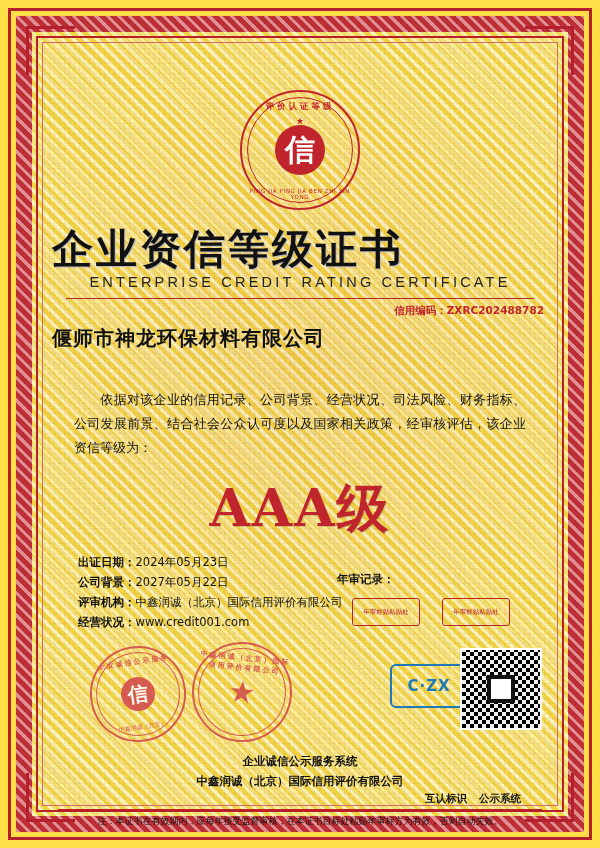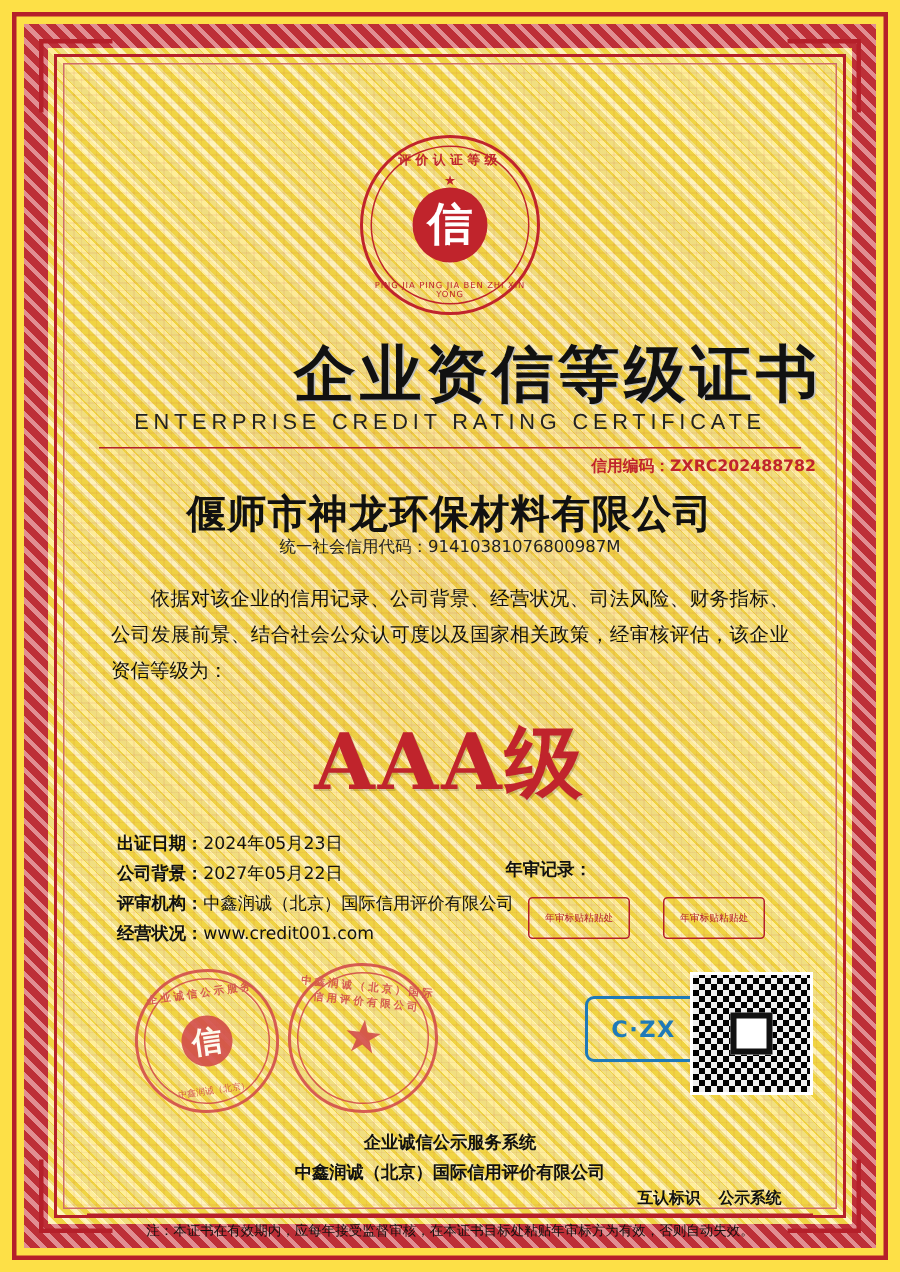--- a/index.html
+++ b/index.html
@@ -103,21 +103,21 @@
     position:absolute;left:0;right:0;bottom:8px;text-align:center;
     font-size:5.6px;letter-spacing:.6px;color:#c0242c;
   }
   .emblem-star{
     position:absolute;left:50%;top:24px;transform:translateX(-50%);
     color:#c0242c;font-size:9px;
   }
 
   
   .title-cn{
-    position:absolute;left:0;right:0;top:170px;text-align:right;
+    position:absolute;left:0;right:0;top:170px;text-align:left;
     font-family:"DejaVu Serif","Liberation Serif",serif;
     font-size:41px;font-weight:bold;color:#111;
     letter-spacing:3px;
     text-shadow:1px 1px 0 #bbb;
   }
   .title-en{
     position:absolute;left:0;right:0;top:222px;text-align:center;
     font-size:14.5px;letter-spacing:3.2px;color:#222;
     font-family:"Liberation Sans",sans-serif;
   }
@@ -128,23 +128,23 @@
 
   
   .credit-code{
     position:absolute;right:4px;top:252px;
     font-size:10.5px;color:#c0242c;font-weight:bold;
   }
   .credit-code .val{color:#c0242c;}
 
   
   .company{
-    position:absolute;left:0;right:0;top:273px;text-align:center;
-    font-family:"DejaVu Serif","Liberation Serif",serif;
-    font-size:26px;font-weight:bold;color:#111;letter-spacing:1px;
+    position:absolute;left:0;right:0;top:273px;
+    font-family:"DejaVu Serif","Liberation Serif",serif;
+    font-size:20px;font-weight:bold;color:#111;letter-spacing:1px;
   }
   .usci{
     position:absolute;left:0;right:0;top:305px;text-align:center;
     font-size:11px;color:#222;
   }
 
   
   .para{
     position:absolute;left:22px;right:22px;top:336px;
     font-size:13px;line-height:24px;color:#111;
@@ -288,23 +288,20 @@
 
     <div class="title-cn">企业资信等级证书</div>
     <div class="title-en">ENTERPRISE CREDIT RATING CERTIFICATE</div>
     <div class="title-rule"></div>
 
     <div class="credit-code">
       <span>信用编码：</span><span class="val">ZXRC202488782</span>
     </div>
 
     <div class="company">偃师市神龙环保材料有限公司</div>
-    <div class="usci">
-      <span>统一社会信用代码：</span><span>91410381076800987M</span>
-    </div>
 
     <div class="para">
       <span class="indent"></span><span>依据对该企业的信用记录、公司背景、经营状况、司法风险、财务指标、公司发展前景、结合社会公众认可度以及国家相关政策，经审核评估，该企业资信等级为：</span>
     </div>
 
     <div class="grade">AAA级</div>
 
     <div class="info">
       <div>
         <span class="label">出证日期：</span><span>2024年05月23日</span>

